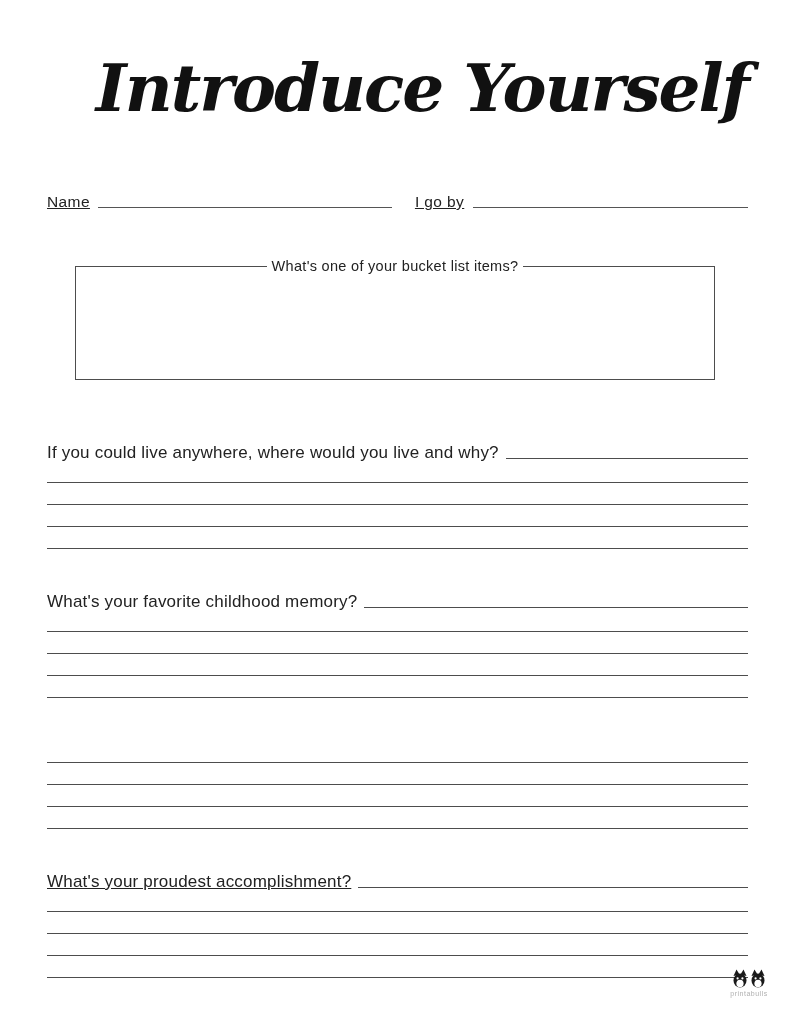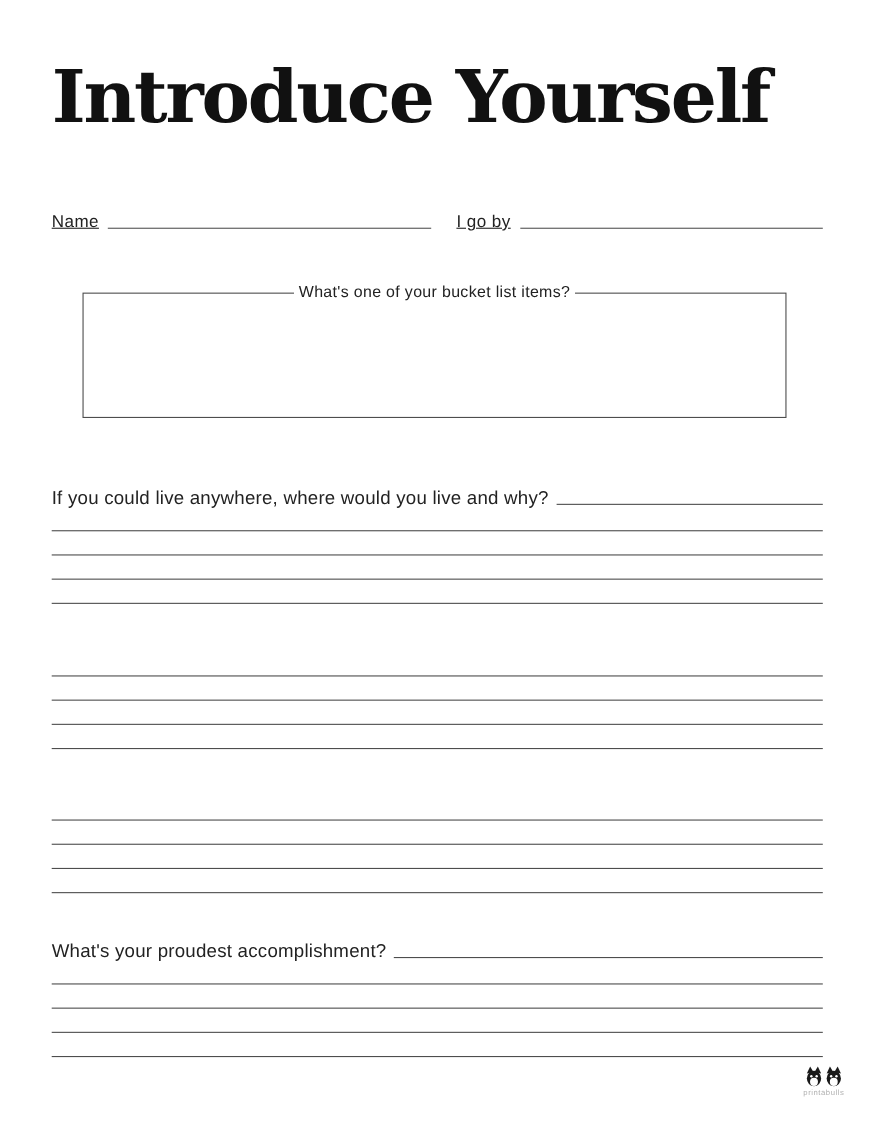--- a/index.html
+++ b/index.html
@@ -10,25 +10,26 @@
     margin: 0 auto;
     background: #ffffff;
     box-sizing: border-box;
     padding: 0 43px 0 47px;
     font-family: "Liberation Sans", sans-serif;
     color: #222222;
     overflow: hidden;
   }
   .title {
     font-family: "DejaVu Serif", serif;
+    font-style: italic;
     font-weight: 700;
     font-size: 66px;
     letter-spacing: -2px;
     color: #111111;
-    text-align: left;
+    text-align: right;
     margin: 30px 0 0 0;
     height: 116px;
     line-height: 116px;
     white-space: nowrap;
   }
   .name-row {
     display: flex;
     align-items: flex-end;
     margin-top: 46px;
     height: 18px;
@@ -65,21 +66,21 @@
     font-size: 14.5px;
     letter-spacing: 0.3px;
     white-space: nowrap;
     color: #222222;
   }
 
   .section { }
   .s1 { margin-top: 64px; }
   .s2 { margin-top: 44px; }
   .s3 { margin-top: 43px; }
-  .s4 { margin-top: 44px; }
+  .s4 { margin-top: 44px; text-decoration: underline; }
   .q-row { display: flex; align-items: flex-end; height: 17px; }
   .q-label {
     font-size: 17px;
     letter-spacing: 0.2px;
     line-height: 17px;
     white-space: nowrap;
   }
   .q-line {
     flex: 1;
     margin-left: 7px;
@@ -133,20 +134,24 @@
       <span class="q-label">If you could live anywhere, where would you live and why?</span>
       <div class="q-line"></div>
     </div>
     <div class="rule"></div>
     <div class="rule"></div>
     <div class="rule"></div>
     <div class="rule"></div>
   </div>
 
   <div class="section s2">
+    <div class="q-row">
+      <span class="q-label">What's your favorite childhood memory?</span>
+      <div class="q-line"></div>
+    </div>
     <div class="rule"></div>
     <div class="rule"></div>
     <div class="rule"></div>
     <div class="rule"></div>
   </div>
 
   <div class="section s3">
     <div class="rule"></div>
     <div class="rule"></div>
     <div class="rule"></div>

